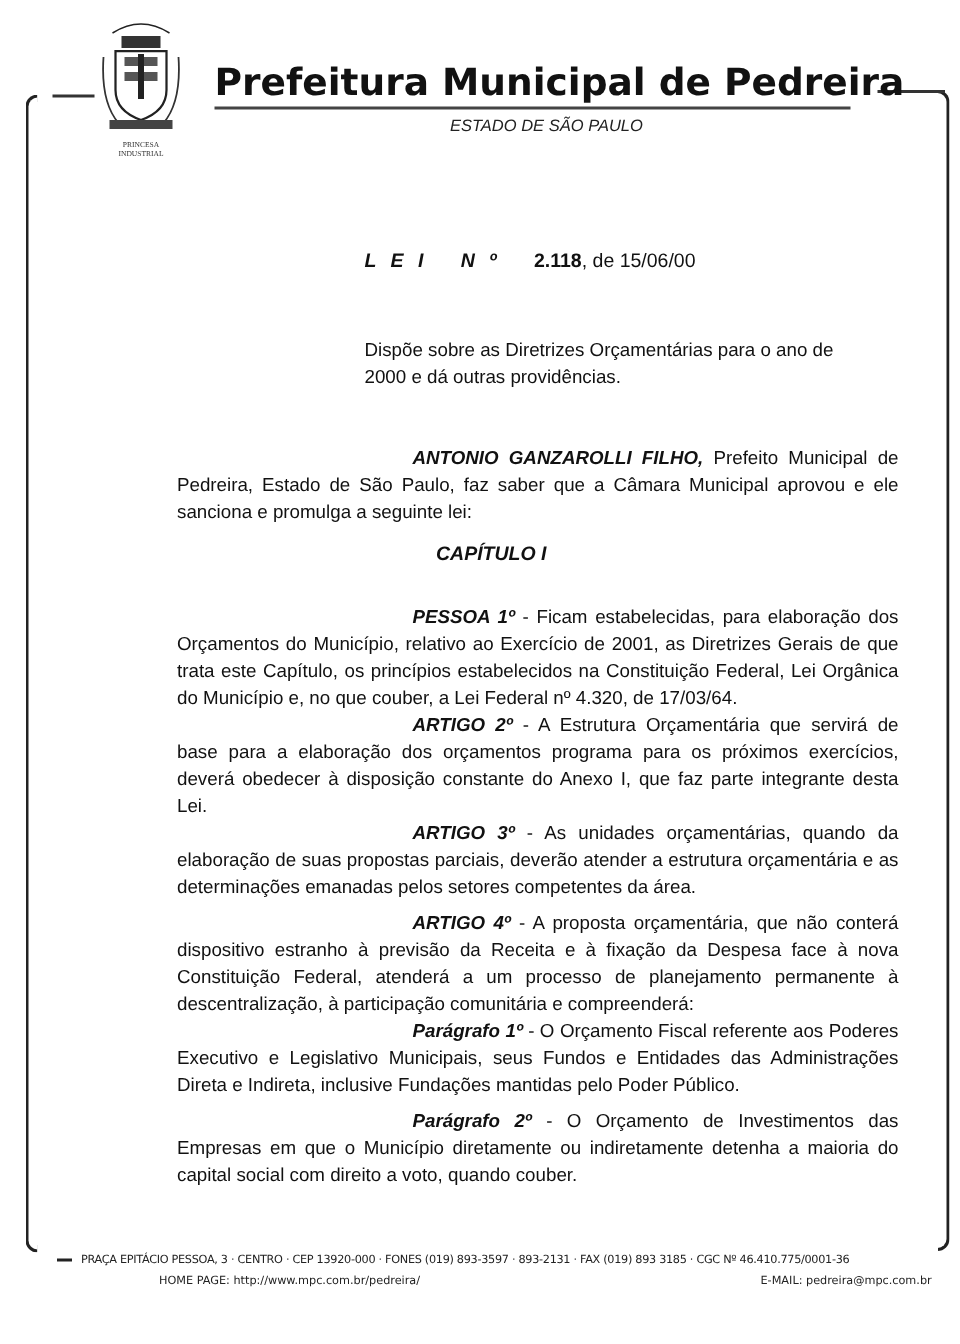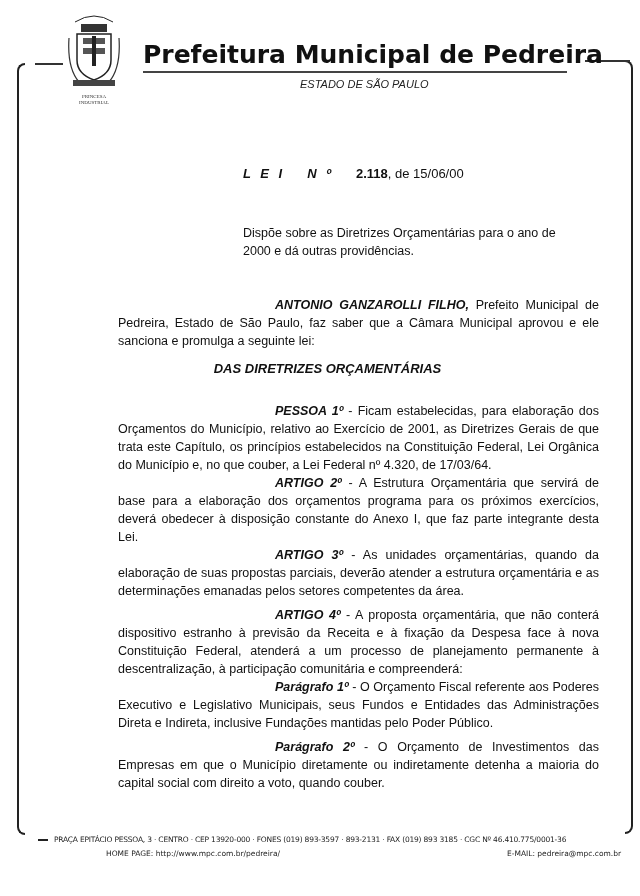--- a/index.html
+++ b/index.html
@@ -62,21 +62,21 @@
   <b>L E I</b><b>N º</b><span class="num">2.118</span><span>, de 15/06/00</span>
 </div>
 
 <div class="ementa">Dispõe sobre as Diretrizes Orçamentárias para o ano de 2000 e dá outras providências.</div>
 
 <div class="body" style="top:296px;">
   <span class="lead"></span><span class="bi">ANTONIO GANZAROLLI FILHO,</span><span> Prefeito Municipal de Pedreira, Estado de São Paulo, faz saber que a Câmara Municipal aprovou e ele sanciona e promulga a seguinte lei:</span>
 </div>
 
 <div class="chapter">
-  <div>DAS DIRETRIZES ORÇAMENTÁRIAS</div>
+  <div>CAPÍTULO I</div>
 </div>
 
 <div class="body" style="top:402px;">
   <span class="lead"></span><span class="bi">PESSOA 1º</span><span> - Ficam estabelecidas, para elaboração dos Orçamentos do Município, relativo ao Exercício de 2001, as Diretrizes Gerais de que trata este Capítulo, os princípios estabelecidos na Constituição Federal, Lei Orgânica do Município e, no que couber, a Lei Federal nº 4.320, de 17/03/64.</span>
 </div>
 
 <div class="body" style="top:474px;">
   <span class="lead"></span><span class="bi">ARTIGO 2º</span><span> - A Estrutura Orçamentária que servirá de base para a elaboração dos orçamentos programa para os próximos exercícios, deverá obedecer à disposição constante do Anexo I, que faz parte integrante desta Lei.</span>
 </div>
 

